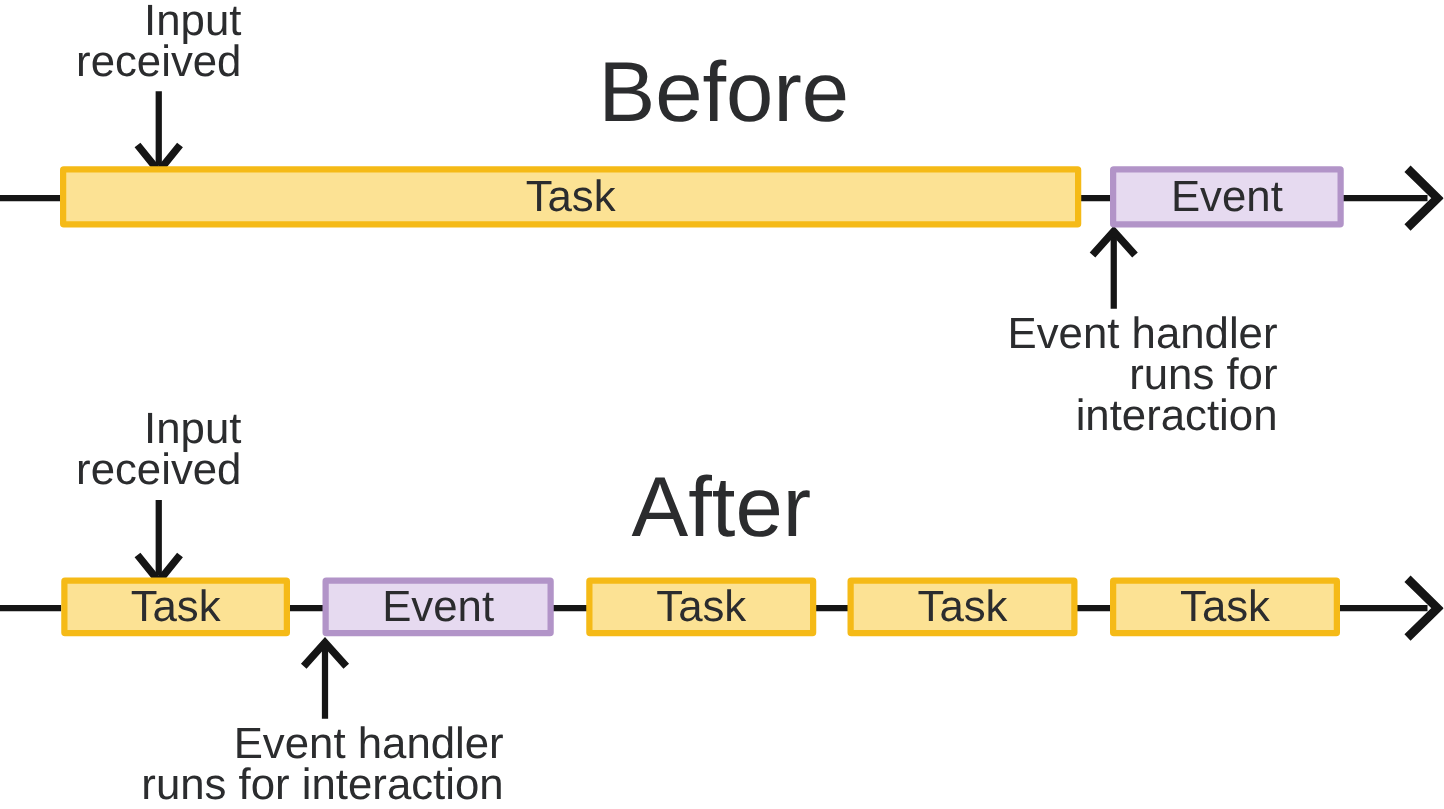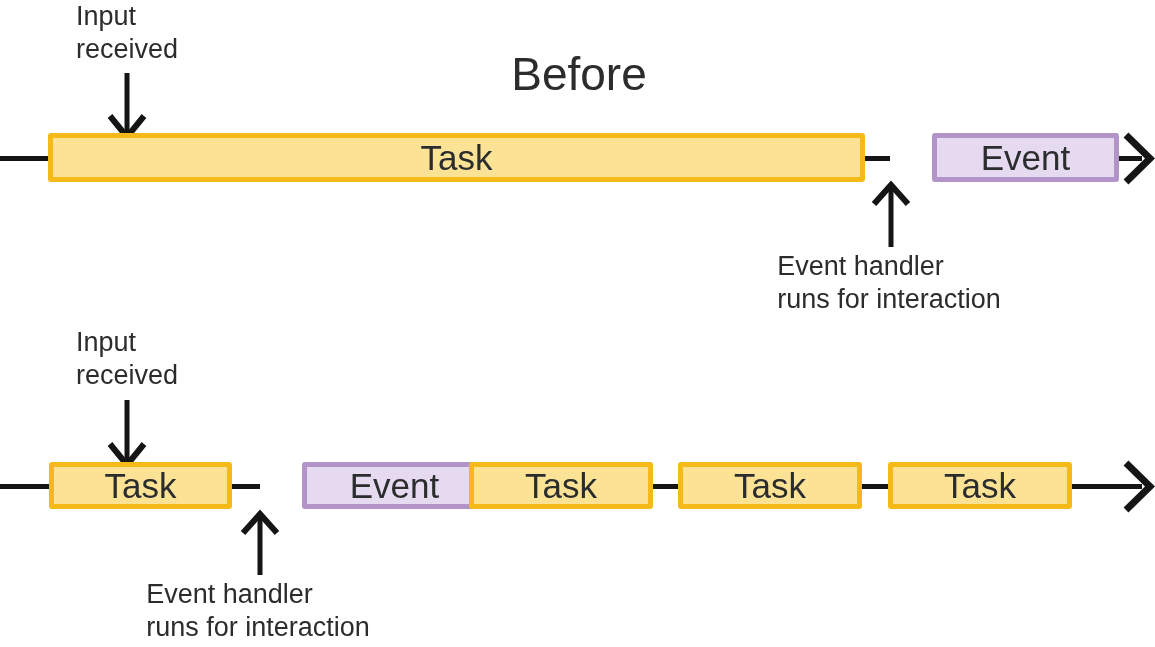--- a/index.html
+++ b/index.html
@@ -34,36 +34,35 @@
     font-size: 35px;
     color: var(--text, #2b2c2e);
   }
   .bar.task {
     background: var(--task-fill, #fce294);
     border: 5px solid var(--task-border, #f5ba17);
   }
   .bar.event {
     background: var(--event-fill, #e6daf0);
     border: 5px solid var(--event-border, #b294c8);
-    margin-left: 44px;
   }
   .note {
     position: absolute;
     transform: translateX(-50%);
-    text-align: left;
+    text-align: right;
     white-space: pre-line;
-    font-size: 27px;
+    font-size: 35px;
     line-height: 33px;
     color: var(--text, #2b2c2e);
   }
   .title {
     position: absolute;
     transform: translateX(-50%);
     text-align: center;
-    font-size: 46px;
+    font-size: 68px;
     line-height: 64px;
     font-weight: 400;
     color: var(--text, #2b2c2e);
     white-space: nowrap;
   }
 </style>
 </head>
 <body>
 
 <div class="canvas">
@@ -108,20 +107,21 @@
   <div class="bar event" style="left:888px; top:133px; width:187px; height:49px;">
     <span>Event</span>
   </div>
 
   <div class="note" style="left:889px; top:250px;">Event handler
 runs for interaction</div>
 
   <div class="note" style="left:127px; top:326px;">Input
 received</div>
 
+  <div class="title" style="left:577px; top:374px;">After</div>
 
   <div class="bar task" style="left:49px; top:462px; width:183px; height:47px;">
     <span>Task</span>
   </div>
 
   <div class="bar event" style="left:258px; top:462px; width:185px; height:47px;">
     <span>Event</span>
   </div>
 
   <div class="bar task" style="left:469px; top:462px; width:184px; height:47px;">

